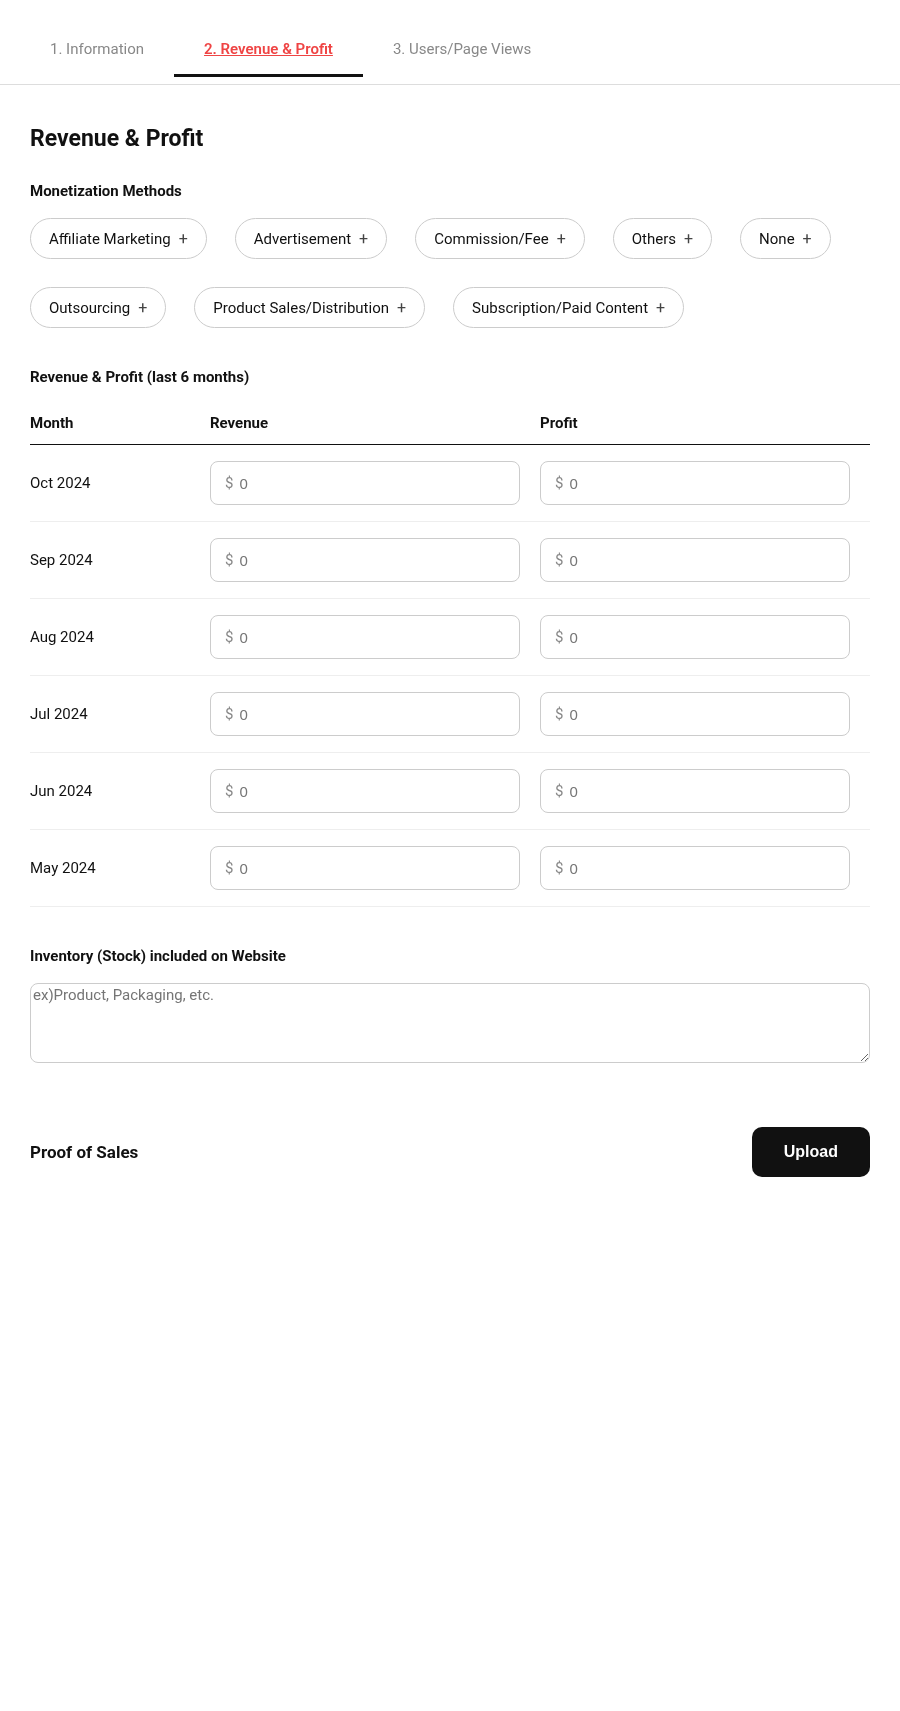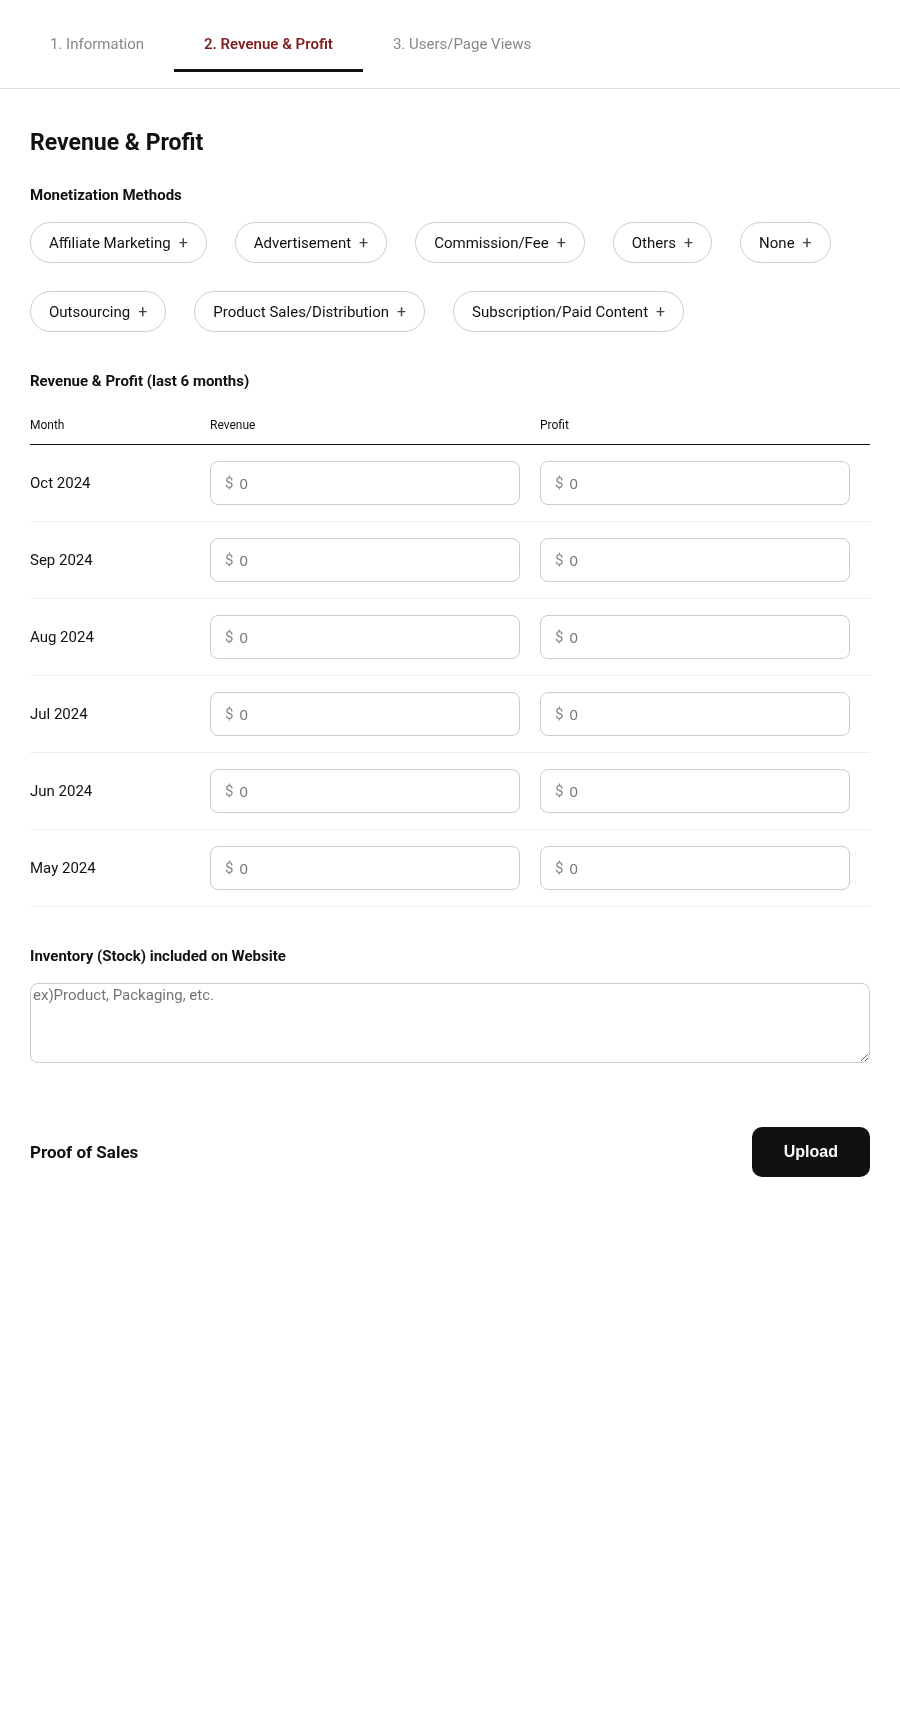--- a/index.html
+++ b/index.html
@@ -14,36 +14,38 @@
       color: #111111;
       width: 900px;
       min-height: 1711px;
     }
 
     
     .tabs {
       display: flex;
       align-items: center;
       border-bottom: 1px solid #dddddd;
-      padding: 17px 20px;
+      padding: 8px 20px;
       background: #ffffff;
+      margin-top: 14px;
     }
 
     .tab-item {
       padding: 18px 30px;
       font-size: 15px;
       color: #888888;
       cursor: pointer;
       position: relative;
       white-space: nowrap;
     }
 
     .tab-item.active {
-      color: #7f1d1d;
+      color: #ef4444;
       font-weight: 600;
+      text-decoration: underline;
     }
 
     .tab-item.active::after {
       content: '';
       position: absolute;
       bottom: -1px;
       left: 0;
       right: 0;
       height: 3px;
       background: #111111;
@@ -109,22 +111,22 @@
 
     .table-header {
       display: grid;
       grid-template-columns: 180px 1fr 1fr;
       padding: 10px 0 12px 0;
       border-bottom: 1.5px solid #111111;
       margin-bottom: 0;
     }
 
     .table-header-cell {
-      font-size: 12px;
-      font-weight: 400;
+      font-size: 15px;
+      font-weight: 700;
       color: #111111;
     }
 
     .table-row {
       display: grid;
       grid-template-columns: 180px 1fr 1fr;
       padding: 16px 0;
       border-bottom: 1px solid #eeeeee;
       align-items: center;
     }

